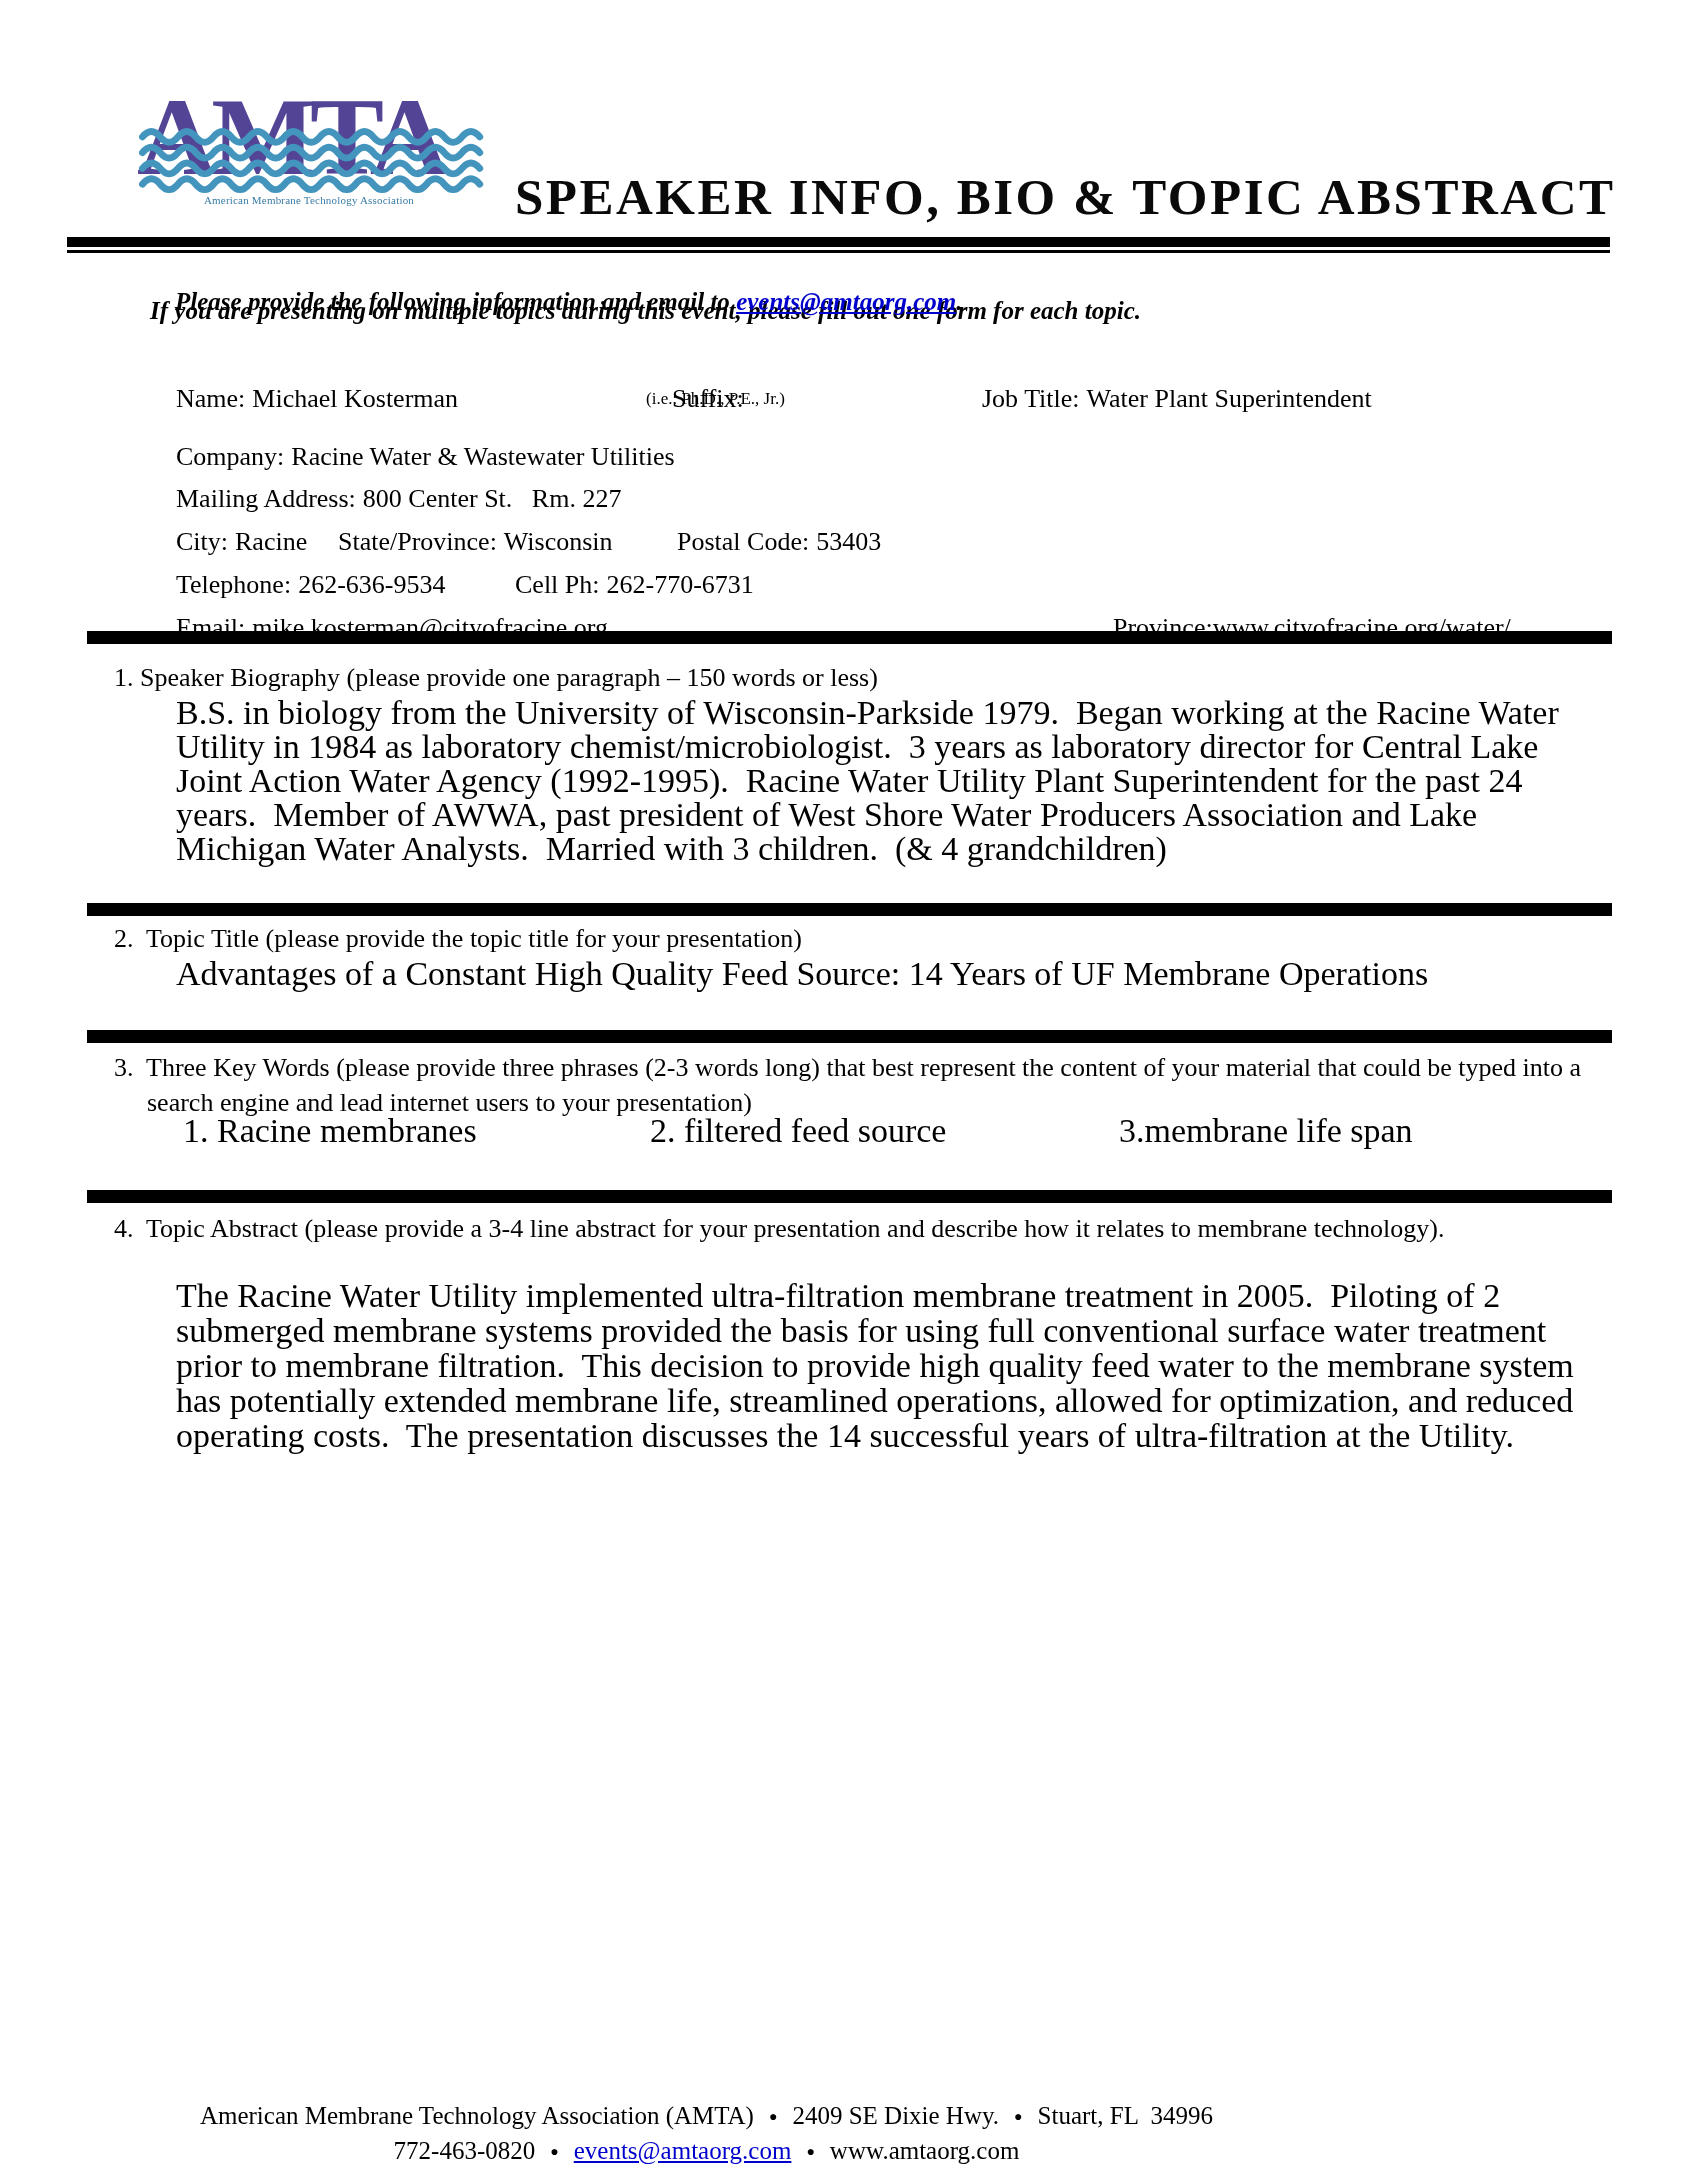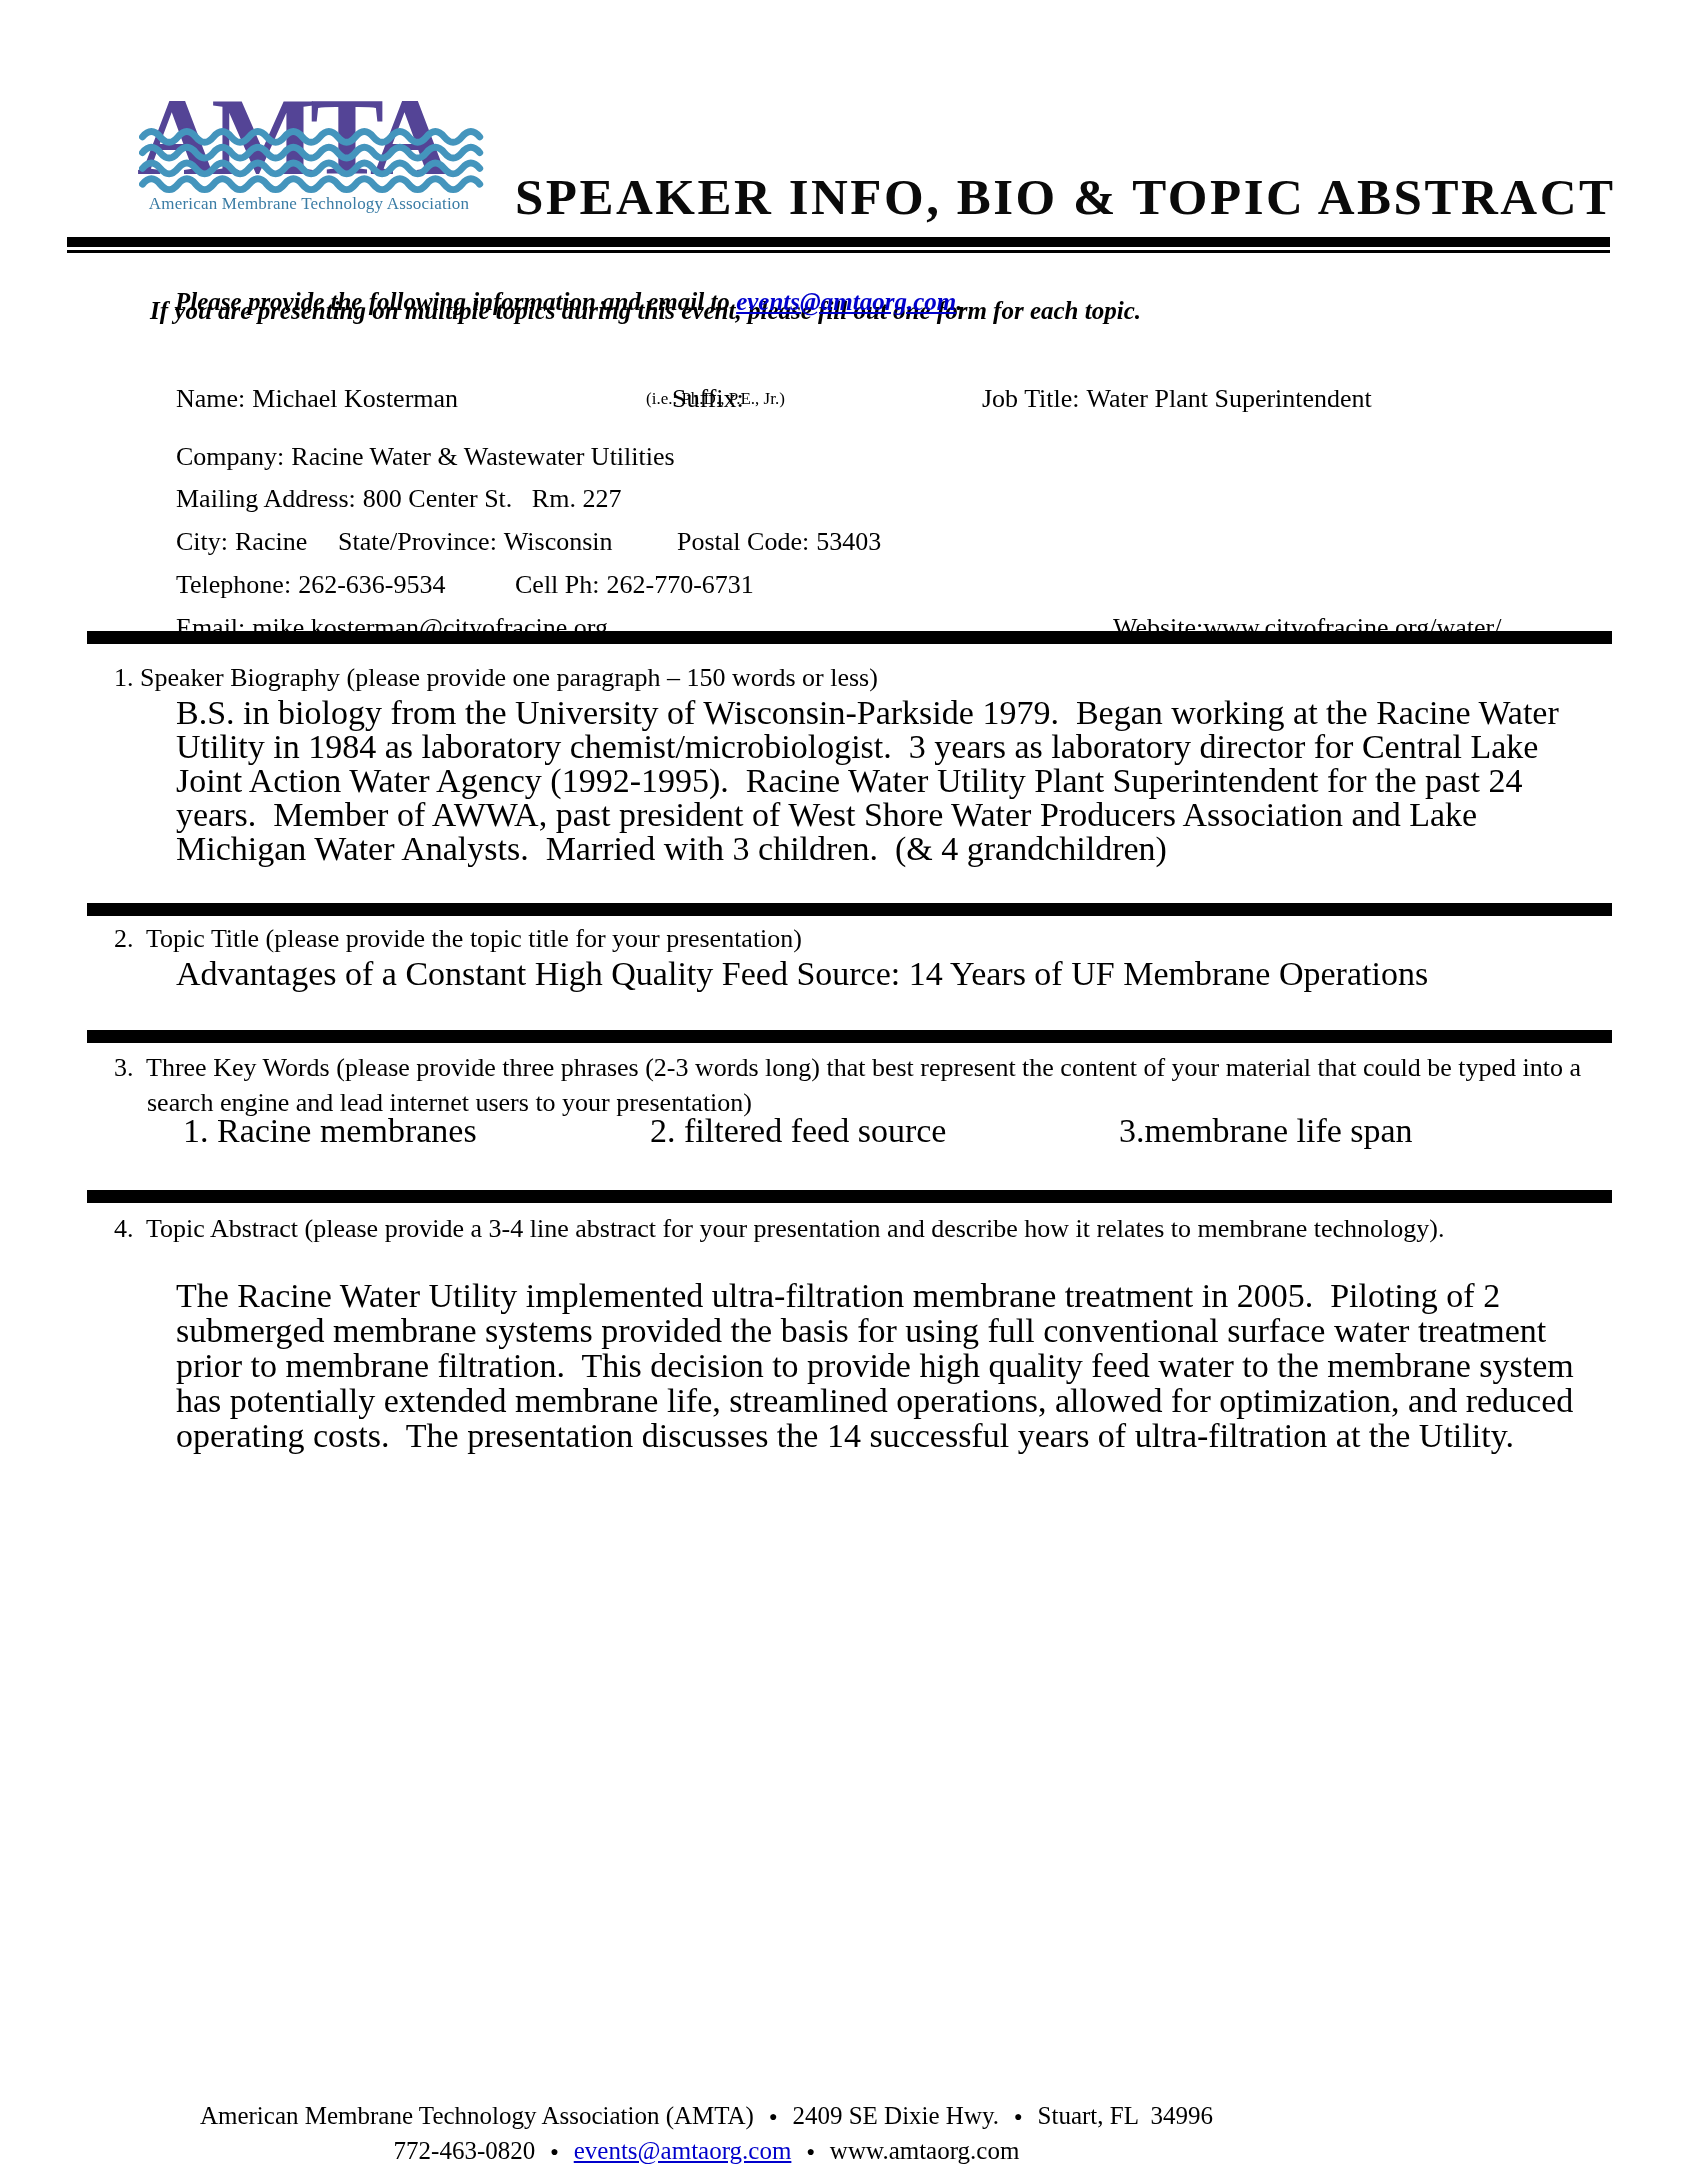--- a/index.html
+++ b/index.html
@@ -8,21 +8,21 @@
     font-family:"Liberation Serif","DejaVu Serif",serif; color:#000;
     overflow:hidden;
   }
   .abs { position:absolute; white-space:pre-wrap; }
 
   
   .amta-letters {
     font-weight:bold; font-size:111px; line-height:99px; letter-spacing:-6px;
     color:#544496; z-index:1;
   }
-  .logo-subtitle { font-size:17px; color:#3a7ca5; text-align:center; letter-spacing:0.2px; }
+  .logo-subtitle { font-size:11px; color:#3a7ca5; text-align:center; letter-spacing:0.2px; }
   .waves { z-index:2; }
 
   
   .page-title { font-size:51px; font-weight:bold; letter-spacing:2.5px; color:#0a0a0a; white-space:nowrap; }
   .rule { background:#000; }
 
   
   .instr { font-size:25px; font-weight:bold; font-style:italic; }
   a.link { color:#0000cc; text-decoration:underline; cursor:pointer; }
 
@@ -99,21 +99,21 @@
     <span class="lab">Telephone:</span><span>262-636-9534</span>
   </div>
   <div class="abs field" style="left:489px; top:540px;">
     <span class="lab">Cell Ph:</span><span>262-770-6731</span>
   </div>
 
   <div class="abs field" style="left:150px; top:583px;">
     <span class="lab">Email:</span><span>mike.kosterman@cityofracine.org</span>
   </div>
   <div class="abs field" style="left:1087px; top:583px;">
-    <span class="lab nogap">Website:</span><span>www.cityofracine.org/water/</span>
+    <span class="lab nogap">Province:</span><span>www.cityofracine.org/water/</span>
   </div>
 
   <div class="abs bar" style="left:87px; top:631px; width:1525px; height:13px;"></div>
   <div class="abs sec-head" style="left:114px; top:663px; width:1475px;">1. Speaker Biography (please provide one paragraph – 150 words or less)</div>
   <div class="abs sec-body" style="left:176px; top:696px; width:1418px;">B.S. in biology from the University of Wisconsin-Parkside 1979.  Began working at the Racine Water Utility in 1984 as laboratory chemist/microbiologist.  3 years as laboratory director for Central Lake Joint Action Water Agency (1992-1995).  Racine Water Utility Plant Superintendent for the past 24 years.  Member of AWWA, past president of West Shore Water Producers Association and Lake Michigan Water Analysts.  Married with 3 children.  (&amp; 4 grandchildren)</div>
 
   <div class="abs bar" style="left:87px; top:903px; width:1525px; height:13px;"></div>
   <div class="abs sec-head" style="left:114px; top:924px; width:1475px;">2.  Topic Title (please provide the topic title for your presentation)</div>
   <div class="abs sec-body" style="left:176px; top:957px; width:1418px;">Advantages of a Constant High Quality Feed Source: 14 Years of UF Membrane Operations</div>
 

